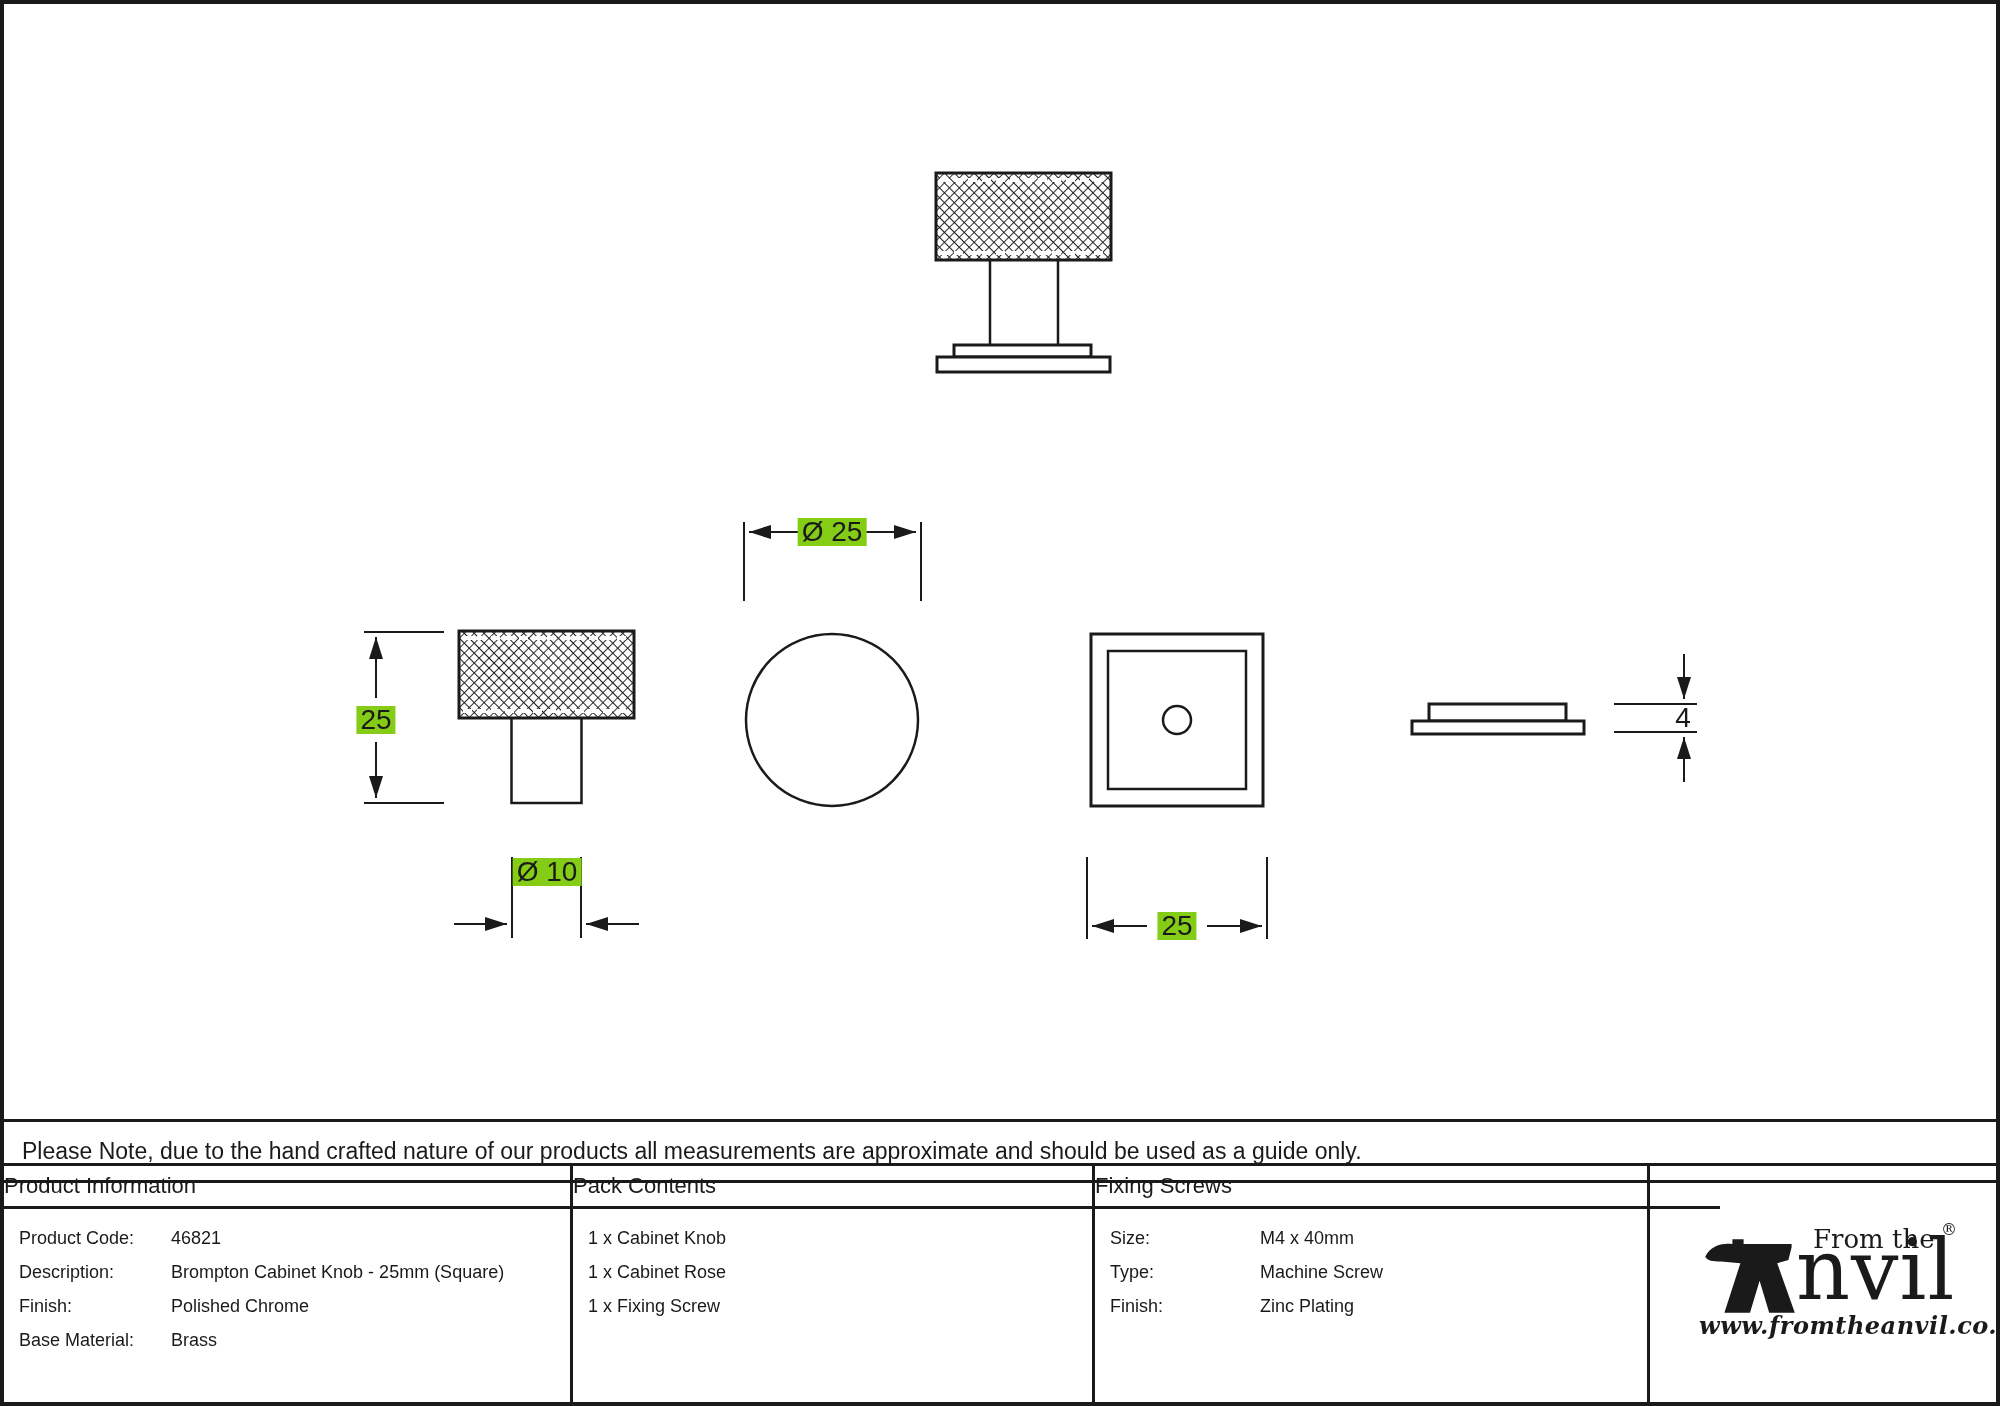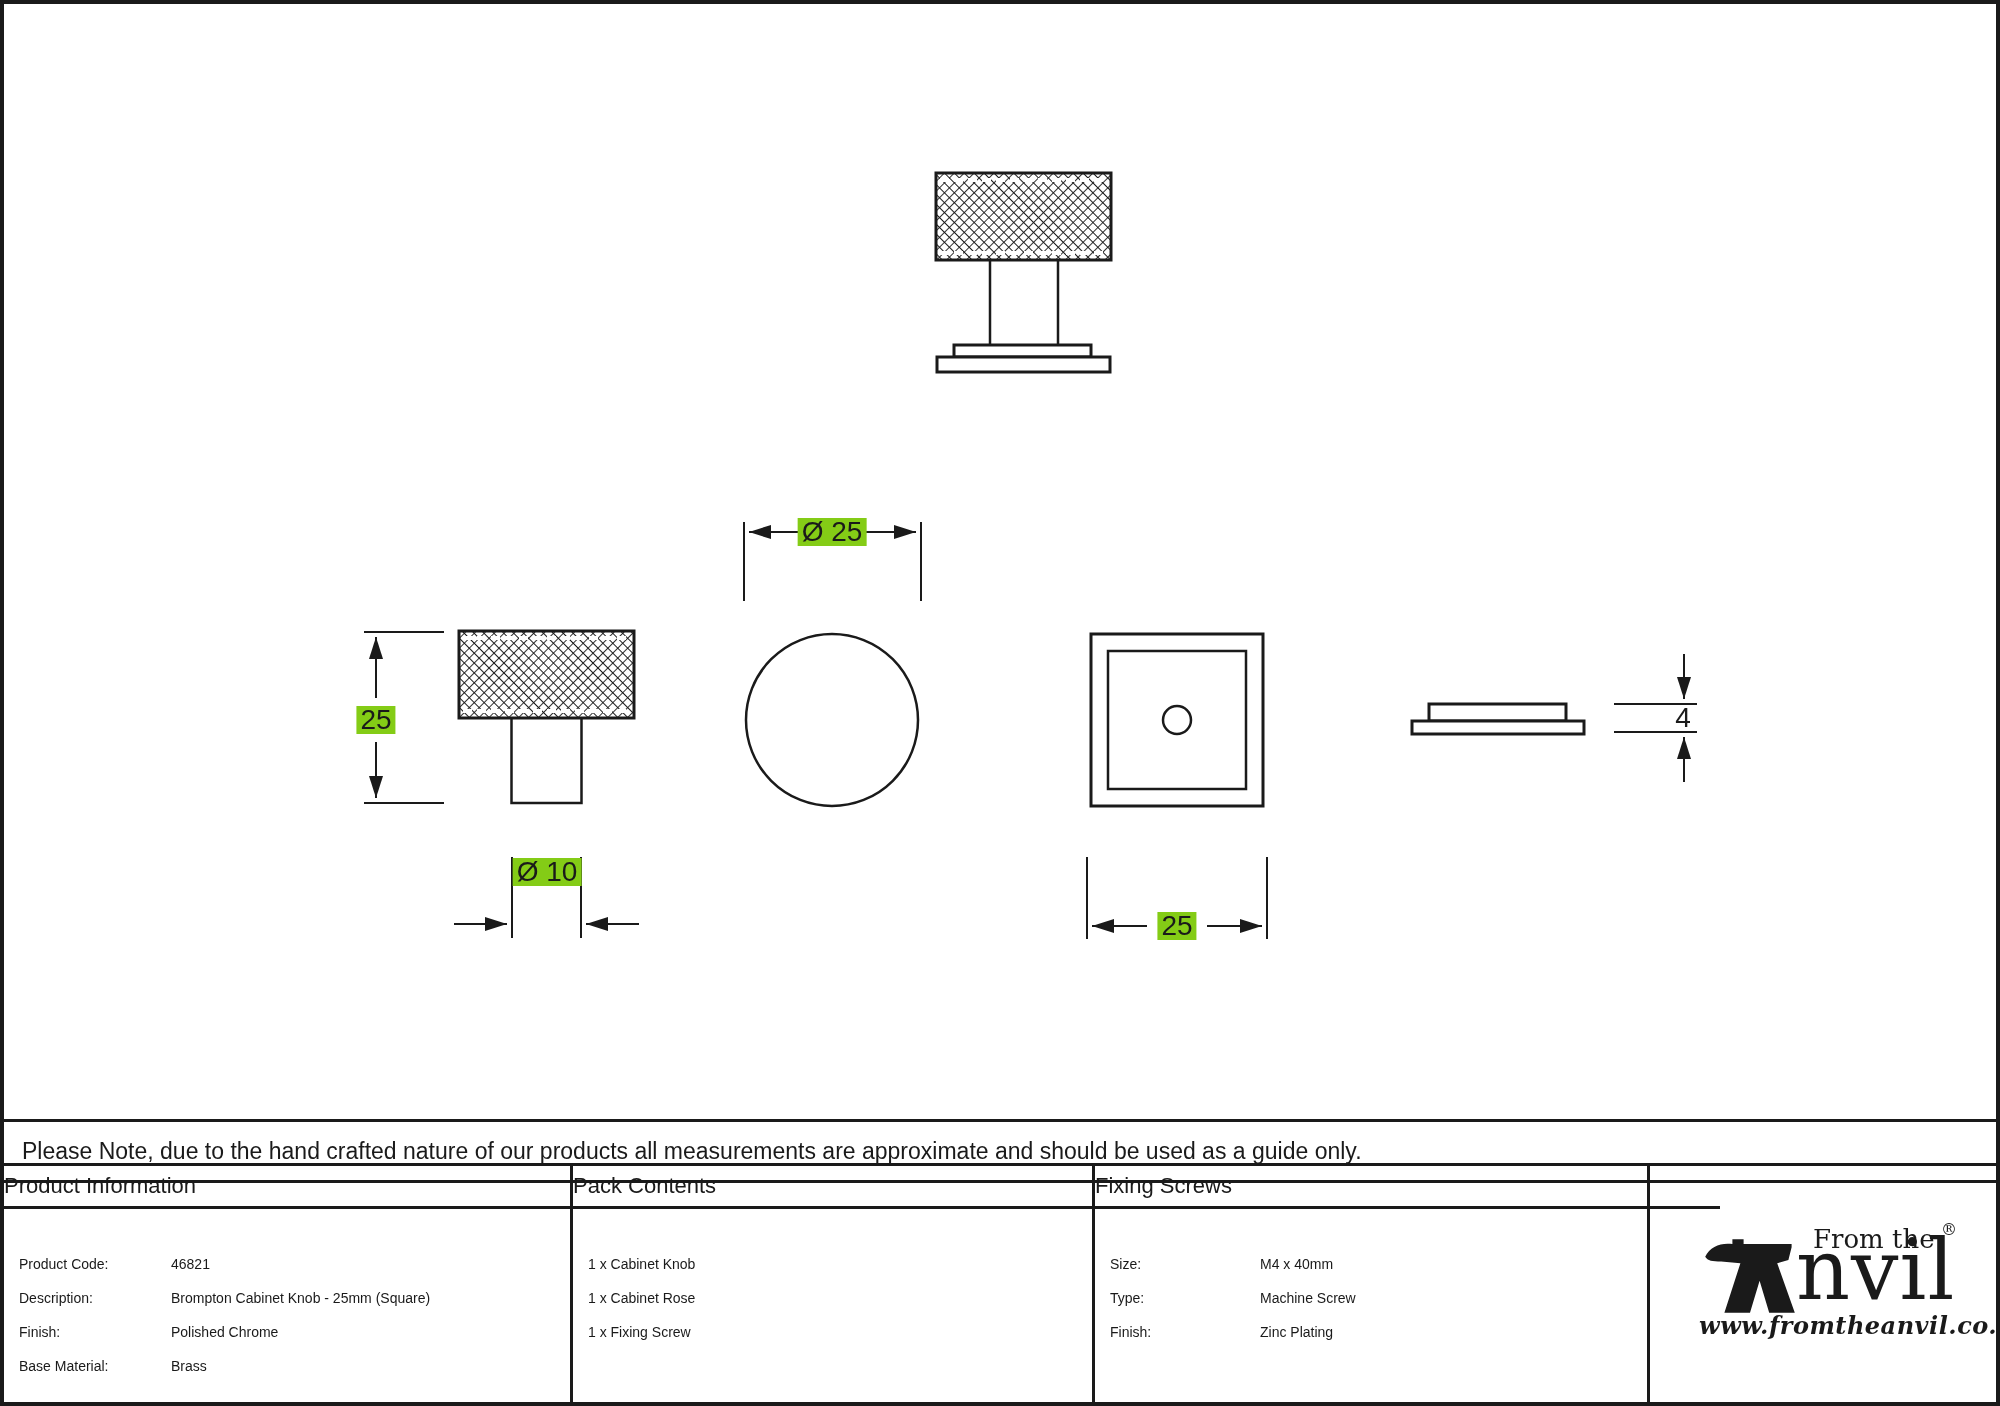--- a/index.html
+++ b/index.html
@@ -41,21 +41,21 @@
   .col-pi{left:0;width:566px;}
   .col-pc{left:566px;width:522px;border-left:3px solid #1a1a1a;}
   .col-fs{left:1088px;width:628px;border-left:3px solid #1a1a1a;}
   .col-logo{left:1643px;right:0;border-left:3px solid #1a1a1a;}
   .col-header{
     height:40px;line-height:40px;
     border-bottom:3px solid #1a1a1a;
     padding-left:0;
     font-size:22px;
   }
-  .col-body{padding:18px 0 0 15px;font-size:14px;line-height:34px;margin-top:20px;}
+  .col-body{padding:12px 0 0 15px;font-size:18px;line-height:34px;}
   .kv-row{display:flex;}
   .kv-label{width:150px;flex:0 0 150px;}
   .col-pi .kv-label{width:152px;flex:0 0 152px;}
   .kv-value{width:340px;}
   .pc-item{white-space:nowrap;}
   
   .logo{position:absolute;left:0;top:0;right:0;bottom:0;}
   .logo .from-the{
     position:absolute;left:163px;top:60px;
     font-family:"DejaVu Serif", serif;

